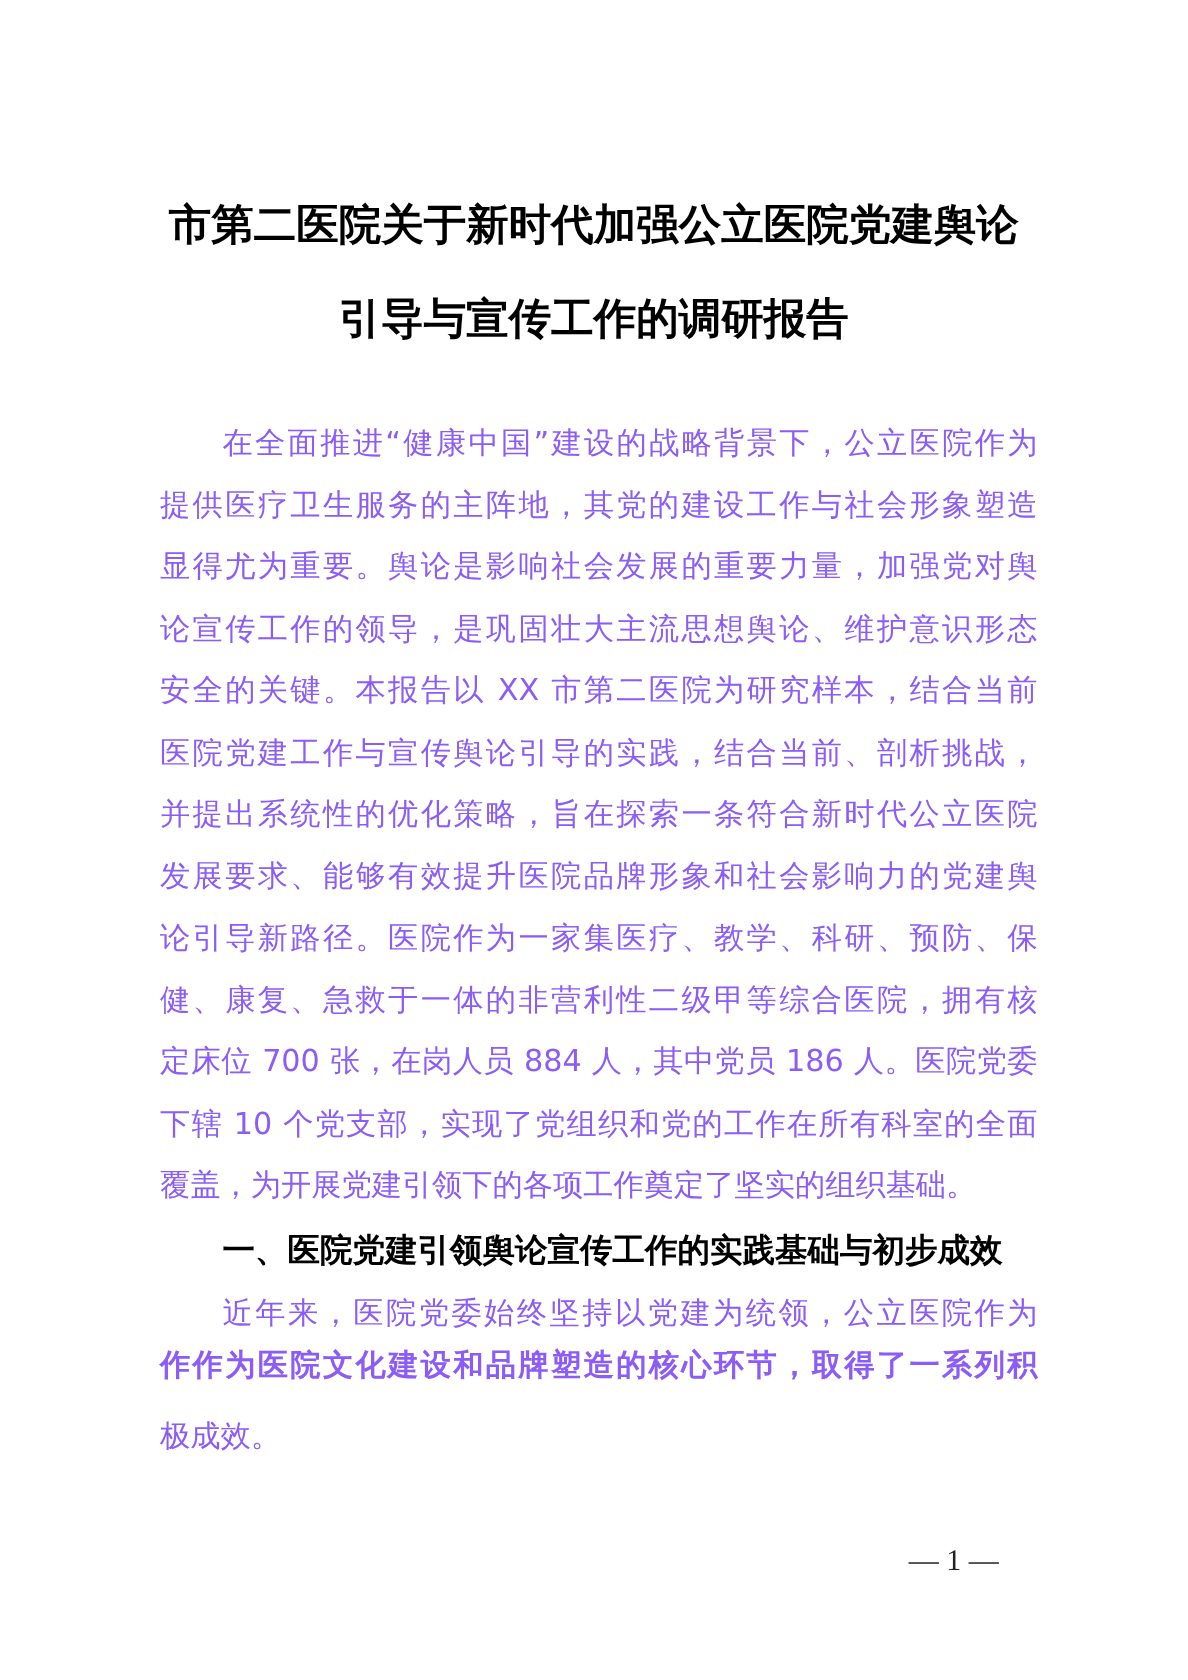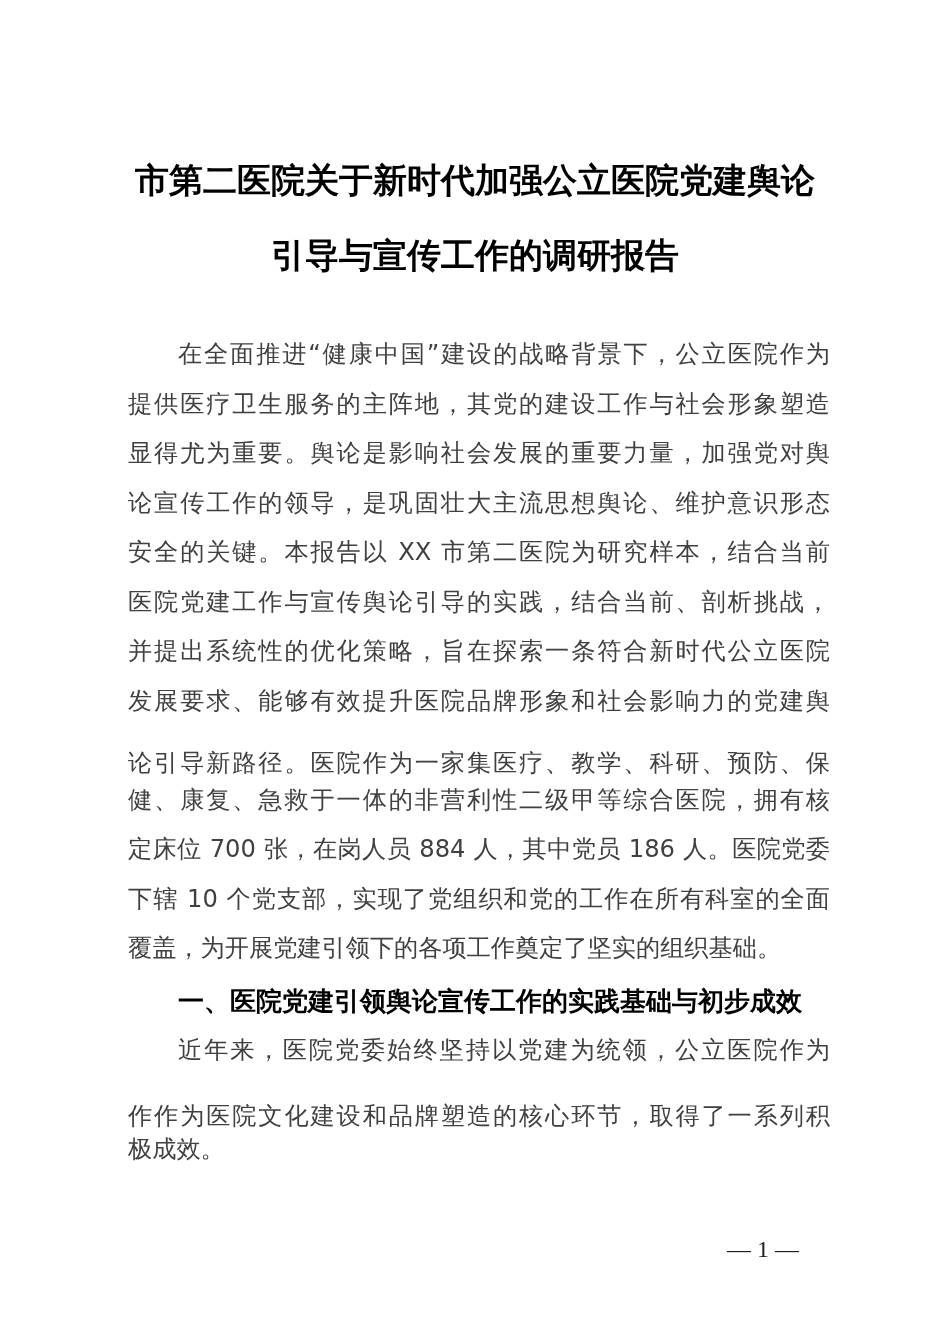--- a/index.html
+++ b/index.html
@@ -2,21 +2,21 @@
 <html><head>
 <meta charset="utf-8">
 <style>
   html, body { margin: 0; padding: 0; background: #ffffff; }
   body { width: 950px; height: 1344px; position: relative; overflow: hidden;
          font-family: "DejaVu Sans", "Liberation Sans", sans-serif; color: #111111; }
   .page { position: absolute; left: 0; top: 0; width: 950px; height: 1344px; background: #ffffff; }
   .title-line { position: absolute; left: 0; width: 950px; text-align: center;
                 font-size: 34px; font-weight: bold; letter-spacing: 0px; line-height: 40px; color: #000; }
   .line { position: absolute; left: 128px; width: 702px; font-size: 24.2px; line-height: 32px;
-          white-space: nowrap; text-align: justify; text-align-last: justify; color: #404040; }
+          white-space: nowrap; text-align: justify; text-align-last: justify; color: #8b5cf6; }
   .line.indent { left: 178px; width: 652px; }
   .line.last { text-align-last: left; }
   .heading { position: absolute; left: 178px; width: 652px; font-size: 26px; line-height: 32px;
              font-weight: bold; white-space: nowrap; color: #000; }
   .page-num { position: absolute; top: 1236px; left: 718px; width: 90px; text-align: center;
               font-family: "Liberation Serif", "DejaVu Serif", serif; font-size: 24px; color: #222; }
 </style>
 </head>
 <body>
 
@@ -27,29 +27,29 @@
 
   <div>
     <div class="line indent" style="top:338px;">在全面推进“健康中国”建设的战略背景下，公立医院作为</div>
     <div class="line" style="top:388px;">提供医疗卫生服务的主阵地，其党的建设工作与社会形象塑造</div>
     <div class="line" style="top:437px;">显得尤为重要。舆论是影响社会发展的重要力量，加强党对舆</div>
     <div class="line" style="top:487px;">论宣传工作的领导，是巩固壮大主流思想舆论、维护意识形态</div>
     <div class="line" style="top:536px;">安全的关键。本报告以 XX 市第二医院为研究样本，结合当前</div>
     <div class="line" style="top:586px;">医院党建工作与宣传舆论引导的实践，结合当前、剖析挑战，</div>
     <div class="line" style="top:635px;">并提出系统性的优化策略，旨在探索一条符合新时代公立医院</div>
     <div class="line" style="top:685px;">发展要求、能够有效提升医院品牌形象和社会影响力的党建舆</div>
-    <div class="line" style="top:734px;margin-top:13px;">论引导新路径。医院作为一家集医疗、教学、科研、预防、保</div>
+    <div class="line" style="top:734px;">论引导新路径。医院作为一家集医疗、教学、科研、预防、保</div>
     <div class="line" style="top:784px;">健、康复、急救于一体的非营利性二级甲等综合医院，拥有核</div>
     <div class="line" style="top:833px;">定床位 700 张，在岗人员 884 人，其中党员 186 人。医院党委</div>
     <div class="line" style="top:883px;">下辖 10 个党支部，实现了党组织和党的工作在所有科室的全面</div>
     <div class="line last" style="top:932px;">覆盖，为开展党建引领下的各项工作奠定了坚实的组织基础。</div>
   </div>
 
   <div class="heading" style="top:985px;">一、医院党建引领舆论宣传工作的实践基础与初步成效</div>
 
   <div>
     <div class="line indent" style="top:1034px;">近年来，医院党委始终坚持以党建为统领，公立医院作为</div>
-    <div class="line" style="top:1100px;">作作为医院文化建设和品牌塑造的核心环节，取得了一系列积</div>
+    <div class="line" style="top:1076px;font-weight:bold;">作作为医院文化建设和品牌塑造的核心环节，取得了一系列积</div>
     <div class="line last" style="top:1133px;">极成效。</div>
   </div>
 
   <div class="page-num">— 1 —</div>
 </div>
 
 </body></html>

